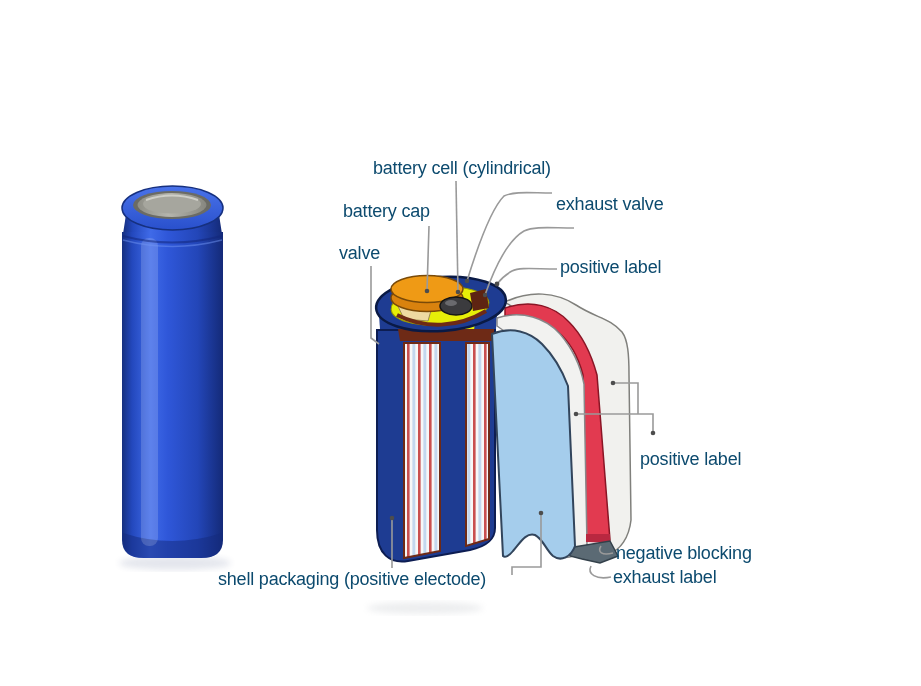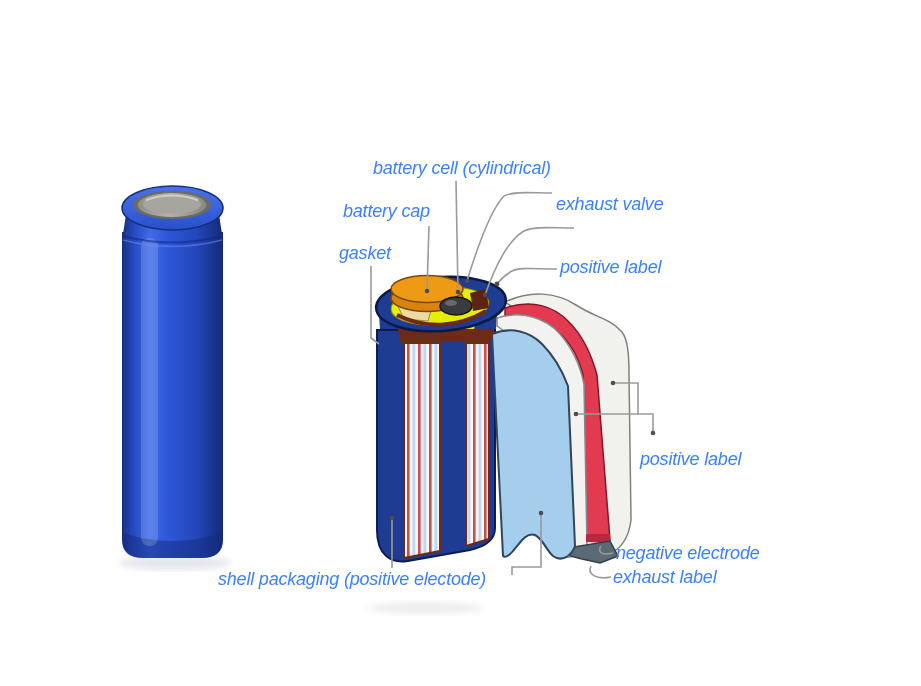--- a/index.html
+++ b/index.html
@@ -1,20 +1,20 @@
 <!DOCTYPE html>
 <html><head>
 <meta charset="utf-8">
 <style>
   html,body{margin:0;padding:0;background:#fff;}
   .stage{position:relative;width:921px;height:686px;background:#ffffff;overflow:hidden;
          font-family:"Liberation Sans",sans-serif;}
   .stage svg{position:absolute;left:0;top:0;}
-  .lbl{position:absolute;font-size:18px;line-height:21px;color:#3b82f6;
-       letter-spacing:-0.2px;white-space:nowrap;font-style:italic;}
+  .lbl{position:absolute;font-size:18px;line-height:21px;color:#0c4a6e;
+       letter-spacing:-0.2px;white-space:nowrap;}
 </style>
 </head>
 <body>
 
 <div class="stage">
 
 <svg width="921" height="686" viewBox="0 0 921 686">
   <defs>
     <linearGradient id="bodyGrad" x1="0" y1="0" x2="1" y2="0">
       <stop offset="0" stop-color="#16307f"></stop>
@@ -142,19 +142,19 @@
       <circle cx="613" cy="383" r="2.3"></circle>
       <circle cx="576" cy="414" r="2.3"></circle>
       <circle cx="653" cy="433" r="2.3"></circle>
     </g>
   </g>
 </svg>
 
   <div class="lbl" style="left:373px;top:158px">battery cell (cylindrical)</div>
   <div class="lbl" style="left:556px;top:194px">exhaust valve</div>
   <div class="lbl" style="left:343px;top:201px">battery cap</div>
-  <div class="lbl" style="left:339px;top:243px">gasket</div>
+  <div class="lbl" style="left:339px;top:243px">valve</div>
   <div class="lbl" style="left:560px;top:257px">positive label</div>
   <div class="lbl" style="left:640px;top:449px">positive label</div>
-  <div class="lbl" style="left:616px;top:543px">negative electrode</div>
+  <div class="lbl" style="left:616px;top:543px">negative blocking</div>
   <div class="lbl" style="left:613px;top:567px">exhaust label</div>
   <div class="lbl" style="left:218px;top:569px">shell packaging (positive electode)</div>
 </div>
 
 </body></html>

